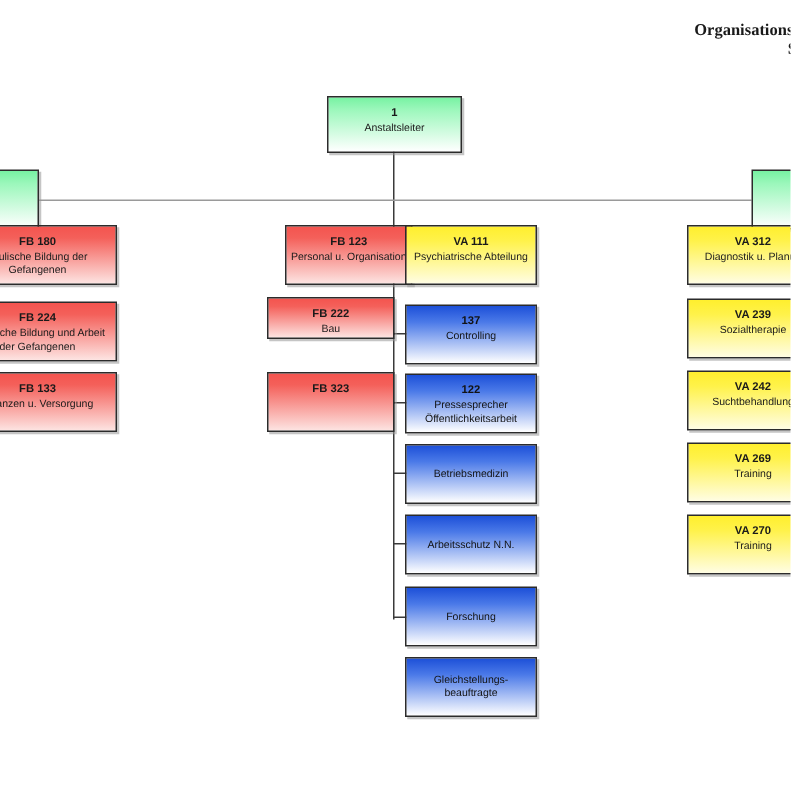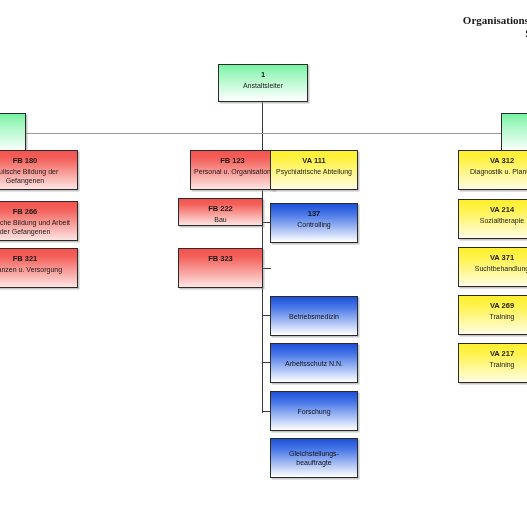--- a/index.html
+++ b/index.html
@@ -112,25 +112,25 @@
 
   <div class="box g-green centered" style="left:501px; top:113px; width:72px; height:40px;">
     
   </div>
 
   <div class="box g-red" style="left:-28px; top:150px; width:106px; height:40px;">
     <div class="code">FB 180</div>
     <div class="label">chulische Bildung der Gefangenen</div>
   </div>
   <div class="box g-red" style="left:-28px; top:201px; width:106px; height:40px;">
-    <div class="code">FB 266</div>
+    <div class="code">FB 224</div>
     <div class="label">Berufliche  Bildung  und Arbeit der Gefangenen</div>
   </div>
   <div class="box g-red" style="left:-28px; top:248px; width:106px; height:40px;">
-    <div class="code">FB 321</div>
+    <div class="code">FB 133</div>
     <div class="label">Finanzen u. Versorgung</div>
   </div>
 
   <div class="box g-red" style="left:178px; top:150px; width:85px; height:40px;margin-left:12px;">
     <div class="code">FB 123</div>
     <div class="label">Personal u. Organisation</div>
   </div>
   <div class="box g-red" style="left:178px; top:198px; width:85px; height:28px;">
     <div class="code">FB 222</div>
     <div class="label">Bau</div>
@@ -141,47 +141,51 @@
   </div>
 
   <div class="box g-yellow" style="left:270px; top:150px; width:88px; height:40px;">
     <div class="code">VA 111</div>
     <div class="label">Psychiatrische Abteilung</div>
   </div>
   <div class="box g-blue" style="left:270px; top:203px; width:88px; height:40px;">
     <div class="code">137</div>
     <div class="label">Controlling</div>
   </div>
+  <div class="box g-blue" style="left:270px; top:249px; width:88px; height:40px;">
+    <div class="code">122</div>
+    <div class="label">Pressesprecher Öffentlichkeitsarbeit</div>
+  </div>
   <div class="box g-blue centered" style="left:270px; top:296px; width:88px; height:40px;">
     <div class="label">Betriebsmedizin</div>
   </div>
   <div class="box g-blue centered" style="left:270px; top:343px; width:88px; height:40px;">
     <div class="label">Arbeitsschutz N.N.</div>
   </div>
   <div class="box g-blue centered" style="left:270px; top:391px; width:88px; height:40px;">
     <div class="label">Forschung</div>
   </div>
   <div class="box g-blue centered" style="left:270px; top:438px; width:88px; height:40px;">
     <div class="label">Gleichstellungs- beauftragte</div>
   </div>
 
   <div class="box g-yellow" style="left:458px; top:150px; width:88px; height:40px;">
     <div class="code">VA 312</div>
     <div class="label">Diagnostik u. Planun</div>
   </div>
   <div class="box g-yellow" style="left:458px; top:199px; width:88px; height:40px;">
-    <div class="code">VA 214</div>
+    <div class="code">VA 239</div>
     <div class="label">Sozialtherapie</div>
   </div>
   <div class="box g-yellow" style="left:458px; top:247px; width:88px; height:40px;">
-    <div class="code">VA 371</div>
+    <div class="code">VA 242</div>
     <div class="label">Suchtbehandlung</div>
   </div>
   <div class="box g-yellow" style="left:458px; top:295px; width:88px; height:40px;">
     <div class="code">VA 269</div>
     <div class="label">Training</div>
   </div>
   <div class="box g-yellow" style="left:458px; top:343px; width:88px; height:40px;">
-    <div class="code">VA 217</div>
+    <div class="code">VA 270</div>
     <div class="label">Training</div>
   </div>
 
 </div>
 
 </body></html>

